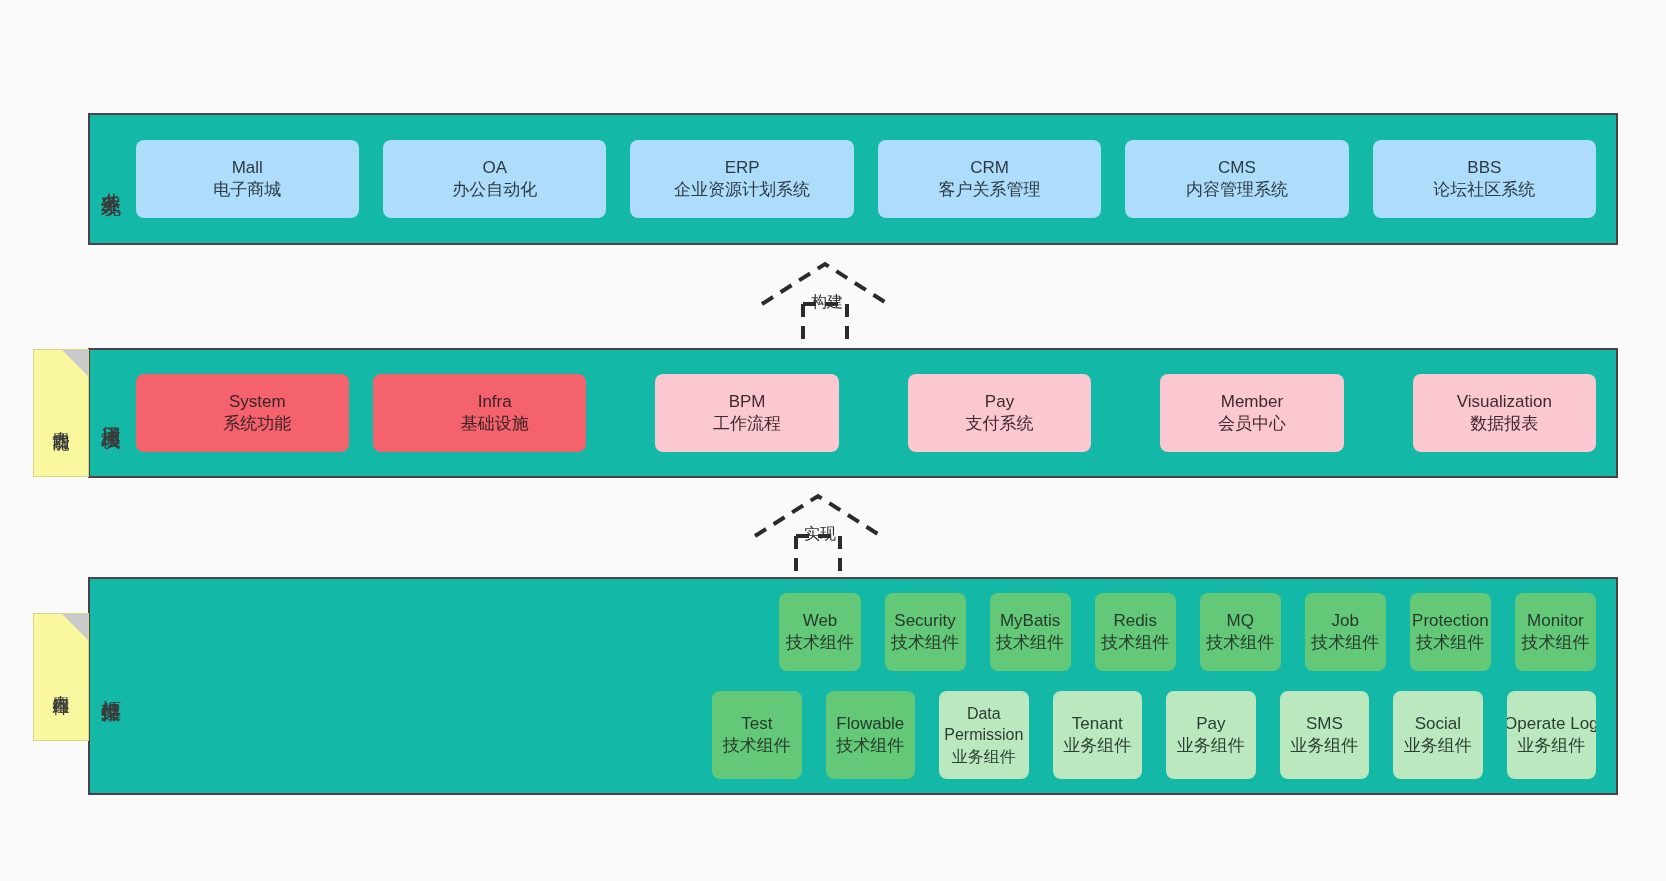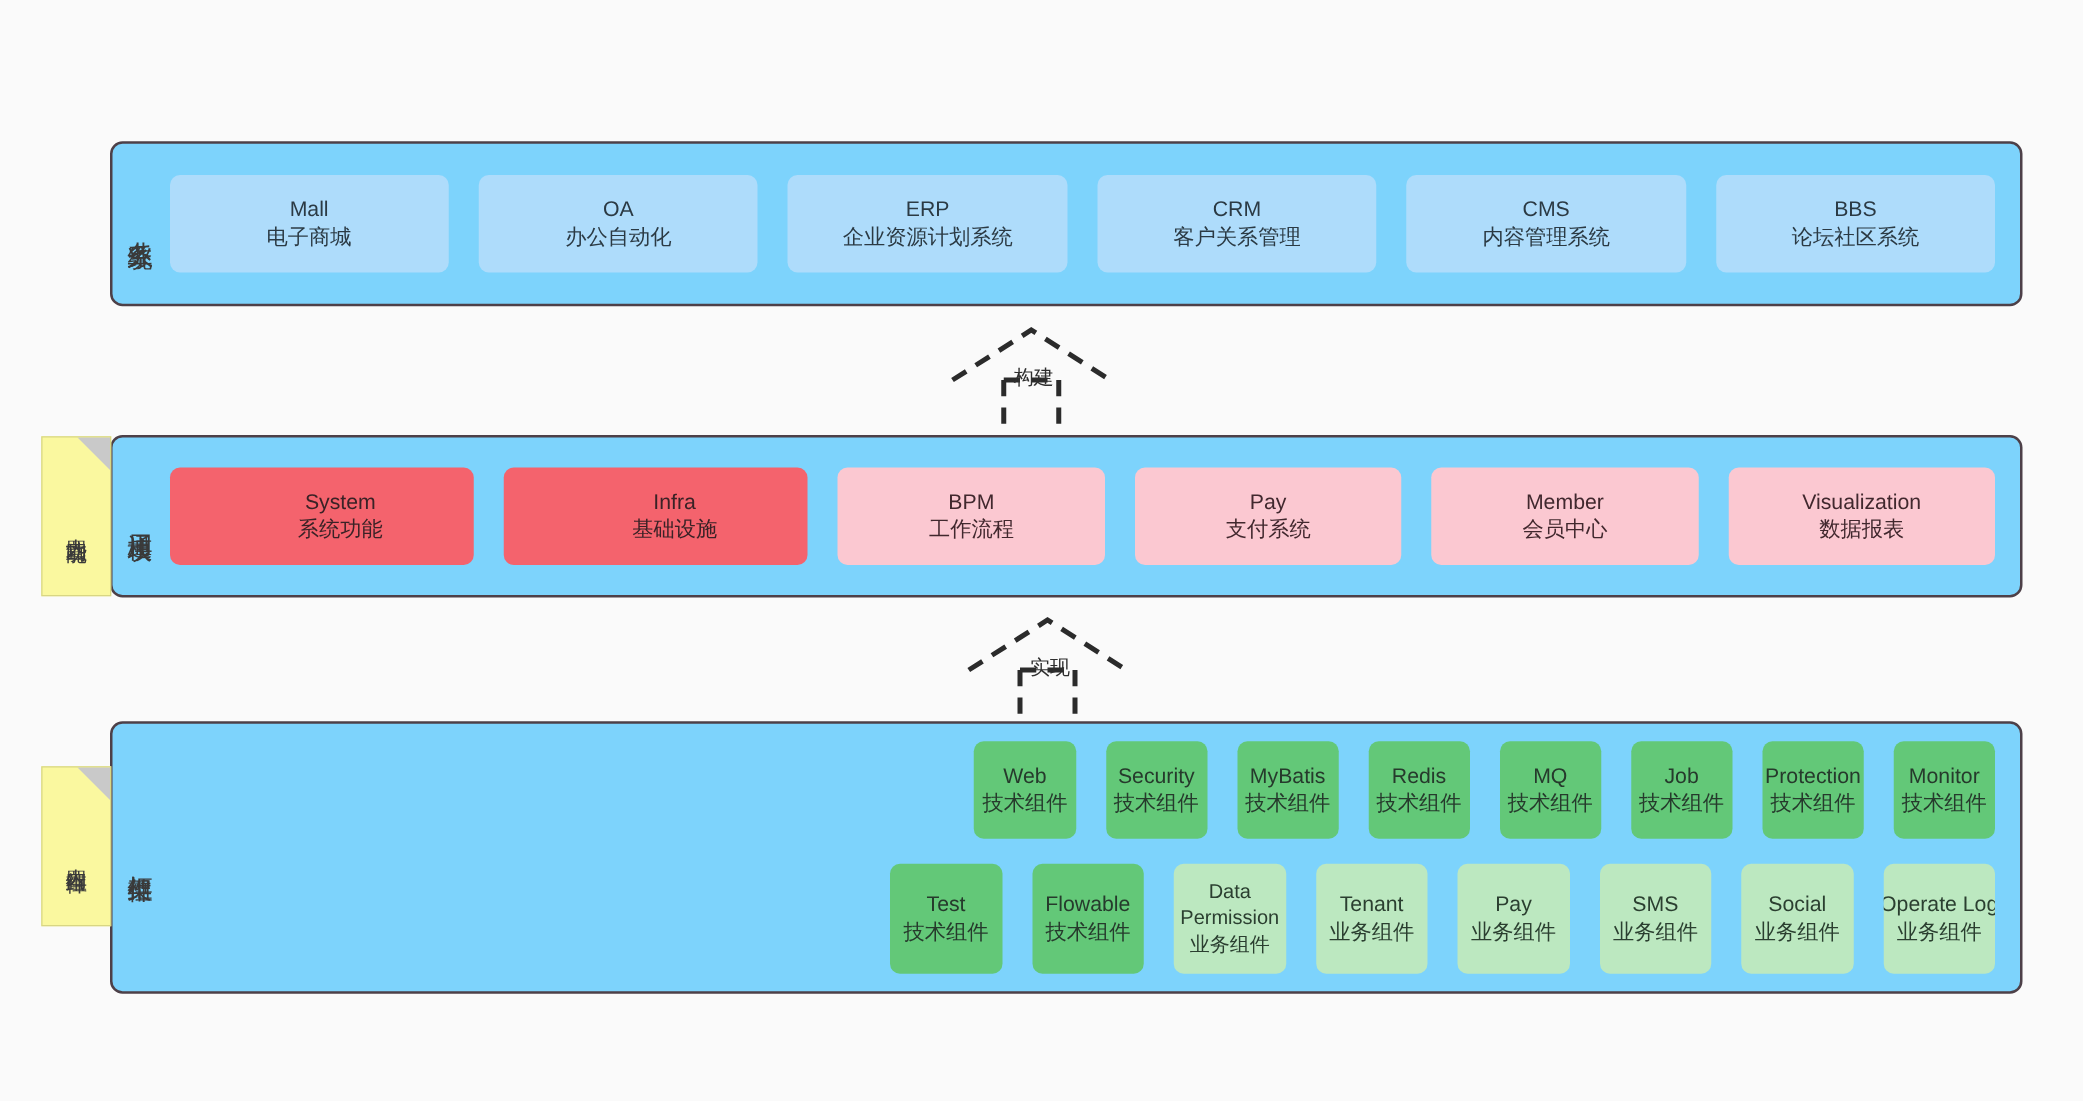--- a/index.html
+++ b/index.html
@@ -17,23 +17,23 @@
   }
 
   .canvas {
     position: absolute;
     inset: 0;
   }
 
   
   .layer {
     position: absolute;
-    background: #7dd3fc;
+    background: #14b8a6;
     border: 2px solid #4d4048;
-    border-radius: 10px;
+    border-radius: 0;
     box-sizing: border-box;
     display: flex;
     flex-direction: row;
     align-items: stretch;
   }
 
   
   .layer-label {
     writing-mode: vertical-rl;
     text-orientation: upright;
@@ -79,21 +79,21 @@
     padding: 6px 6px;
     overflow: hidden;
   }
   .node .title { white-space: nowrap; }
   .node .sub   { white-space: nowrap; }
   .node.wrap .title { white-space: normal; }
 
   
   .c-blue        { background: #aedcfb; color: #2b3a44; }
   .c-red         { background: #f4636d; color: #3a2226; padding-left: 36px; }
-  .c-pink        { background: #fbc8d1; color: #41282e; }
+  .c-pink        { background: #fbc8d1; color: #41282e; margin-left: 45px; }
   .c-green       { background: #63c878; color: #263a2c; }
   .c-lightgreen  { background: #bce8c0; color: #2b3f30; }
 
   
   .sticky {
     position: absolute;
     background: #faf89f;
     border: 1px solid #d8d684;
     box-sizing: border-box;
     display: flex;
@@ -213,21 +213,21 @@
         </div>
         <div class="node c-pink">
           <span class="title">Visualization</span>
           <span class="sub">数据报表</span>
         </div>
 
       </div>
     </div>
   </div>
 
-  <div class="arrow" style="left:768px; top:490px; width:150px; height:88px;">
+  <div class="arrow" style="left:748px; top:490px; width:150px; height:88px;">
     <svg width="150" height="88" viewBox="0 0 150 88">
       <path d="M 7 46 L 70 6 L 133 46" fill="none" stroke="#2b2b2b" stroke-width="4" stroke-dasharray="13 9" stroke-linecap="butt"></path>
       <path d="M 48 46 L 48 86 M 92 46 L 92 86 M 48 46 L 92 46" fill="none" stroke="#2b2b2b" stroke-width="4" stroke-dasharray="13 9" stroke-linecap="butt"></path>
     </svg>
     <span class="arrow-label" style="left:56px; top:34px;">实现</span>
   </div>
 
   <div class="sticky" style="left:33px; top:613px; width:56px; height:128px;">
     <span class="fold"></span>
     <span class="sticky-text">内置组件</span>

